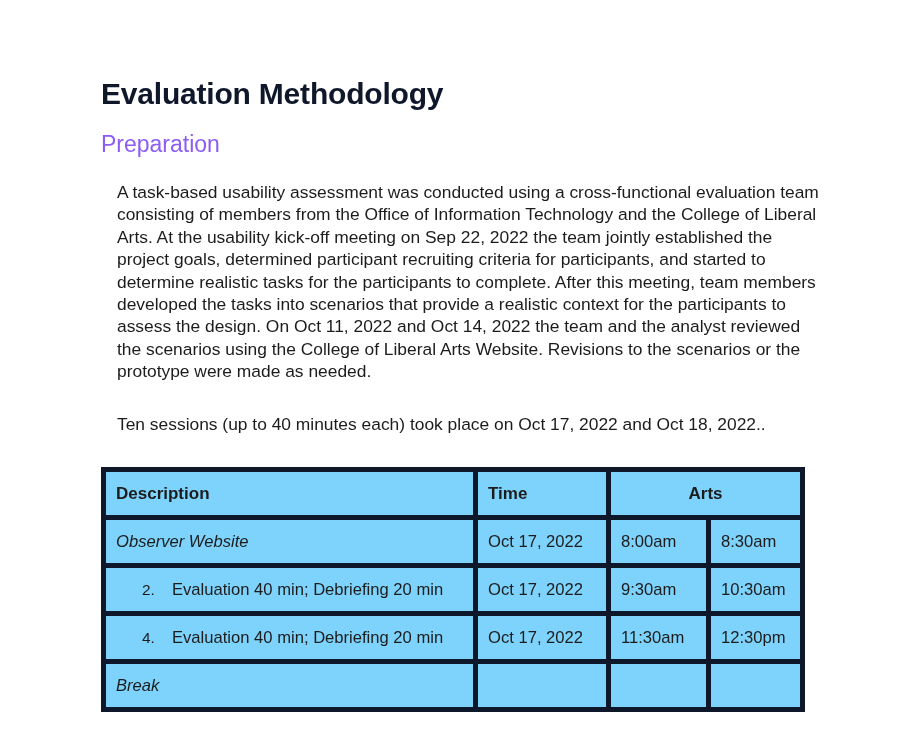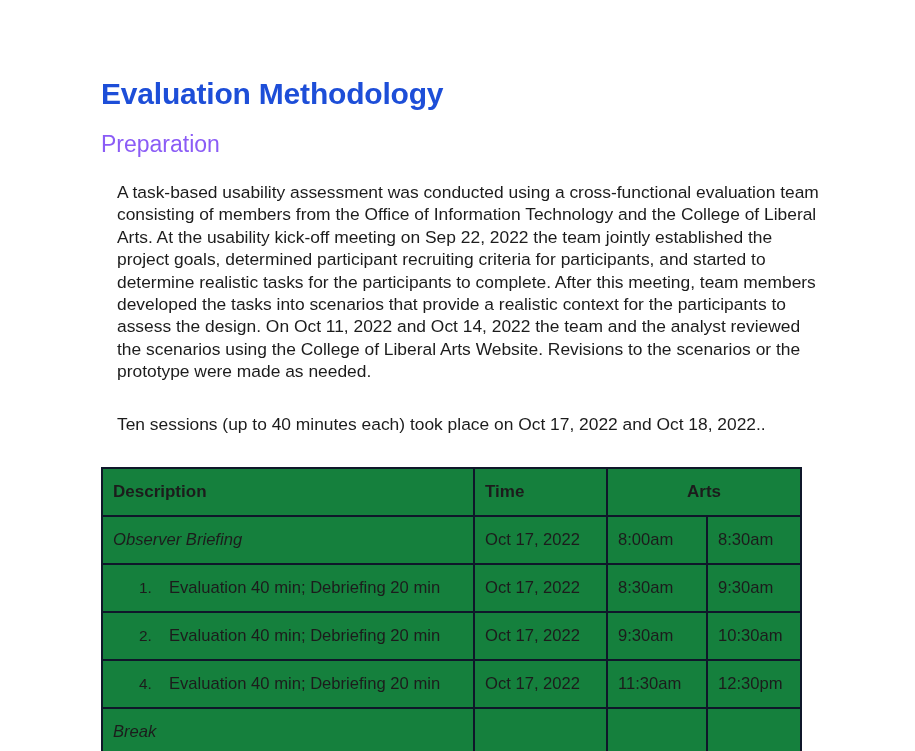--- a/index.html
+++ b/index.html
@@ -25,21 +25,21 @@
   }
 
   
   .doc-title {
     margin: 0;
     padding-top: 74px;
     font-size: 30px;
     font-weight: bold;
     letter-spacing: -0.2px;
     line-height: 40px;
-    color: #1d4ed8;
+    color: #0f172a;
   }
 
   .section-heading {
     margin: 0;
     padding-top: 15px;
     font-size: 23px;
     font-weight: normal;
     line-height: 30px;
     color: #8b5cf6;
   }
@@ -69,27 +69,27 @@
     font-size: 16.6px;
     color: #1c1c1c;
   }
   table.schedule col.c-desc  { width: 372px; }
   table.schedule col.c-date  { width: 133px; }
   table.schedule col.c-start { width: 100px; }
   table.schedule col.c-end   { width: 94px; }
 
   table.schedule th,
   table.schedule td {
-    border: 2px solid #0f172a;
+    border: 5px solid #0f172a;
     height: 48px;
     padding: 0 10px;
     box-sizing: border-box;
     vertical-align: middle;
     font-weight: normal;
-    background: #15803d;
+    background: #7dd3fc;
   }
   table.schedule thead th {
     font-weight: bold;
     font-size: 17px;
     text-align: left;
   }
   table.schedule thead th.th-time {
     text-align: center;
   }
 
@@ -140,37 +140,27 @@
         <tr>
           <th class="th-desc">Description</th>
           <th class="th-date">Time</th>
           <th class="th-time" colspan="2">Arts</th>
         </tr>
       </thead>
       <tbody>
 
         <tr>
           <td class="desc-cell">
-            <span class="italic-label">Observer Briefing</span>
+            <span class="italic-label">Observer Website</span>
           </td>
           <td class="date-cell">Oct 17, 2022</td>
           <td class="time-cell">8:00am</td>
           <td class="time-cell">8:30am</td>
         </tr>
 
-        <tr>
-          <td class="desc-cell">
-            <span class="numbered">
-              <span class="num">1.</span><span class="txt">Evaluation 40 min; Debriefing 20 min</span>
-            </span>
-          </td>
-          <td class="date-cell">Oct 17, 2022</td>
-          <td class="time-cell">8:30am</td>
-          <td class="time-cell">9:30am</td>
-        </tr>
 
         <tr>
           <td class="desc-cell">
             <span class="numbered">
               <span class="num">2.</span><span class="txt">Evaluation 40 min; Debriefing 20 min</span>
             </span>
           </td>
           <td class="date-cell">Oct 17, 2022</td>
           <td class="time-cell">9:30am</td>
           <td class="time-cell">10:30am</td>

